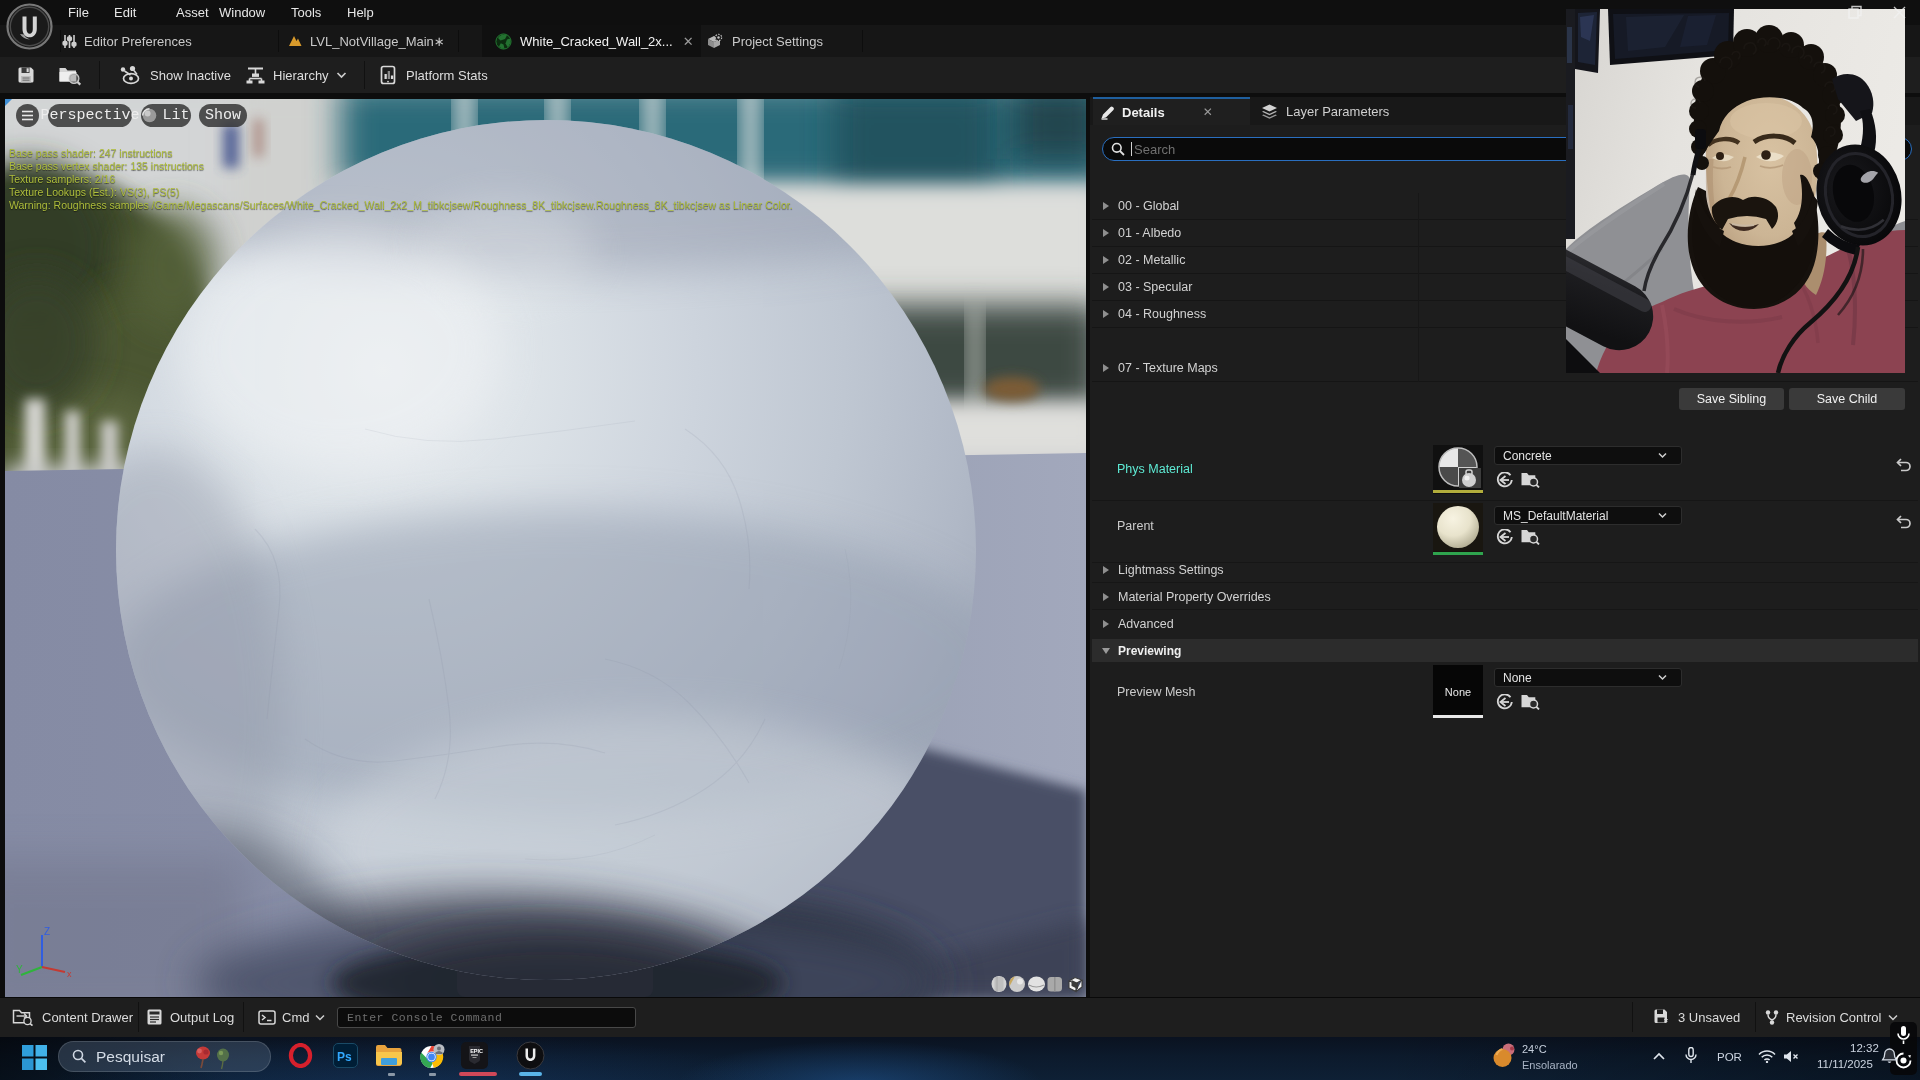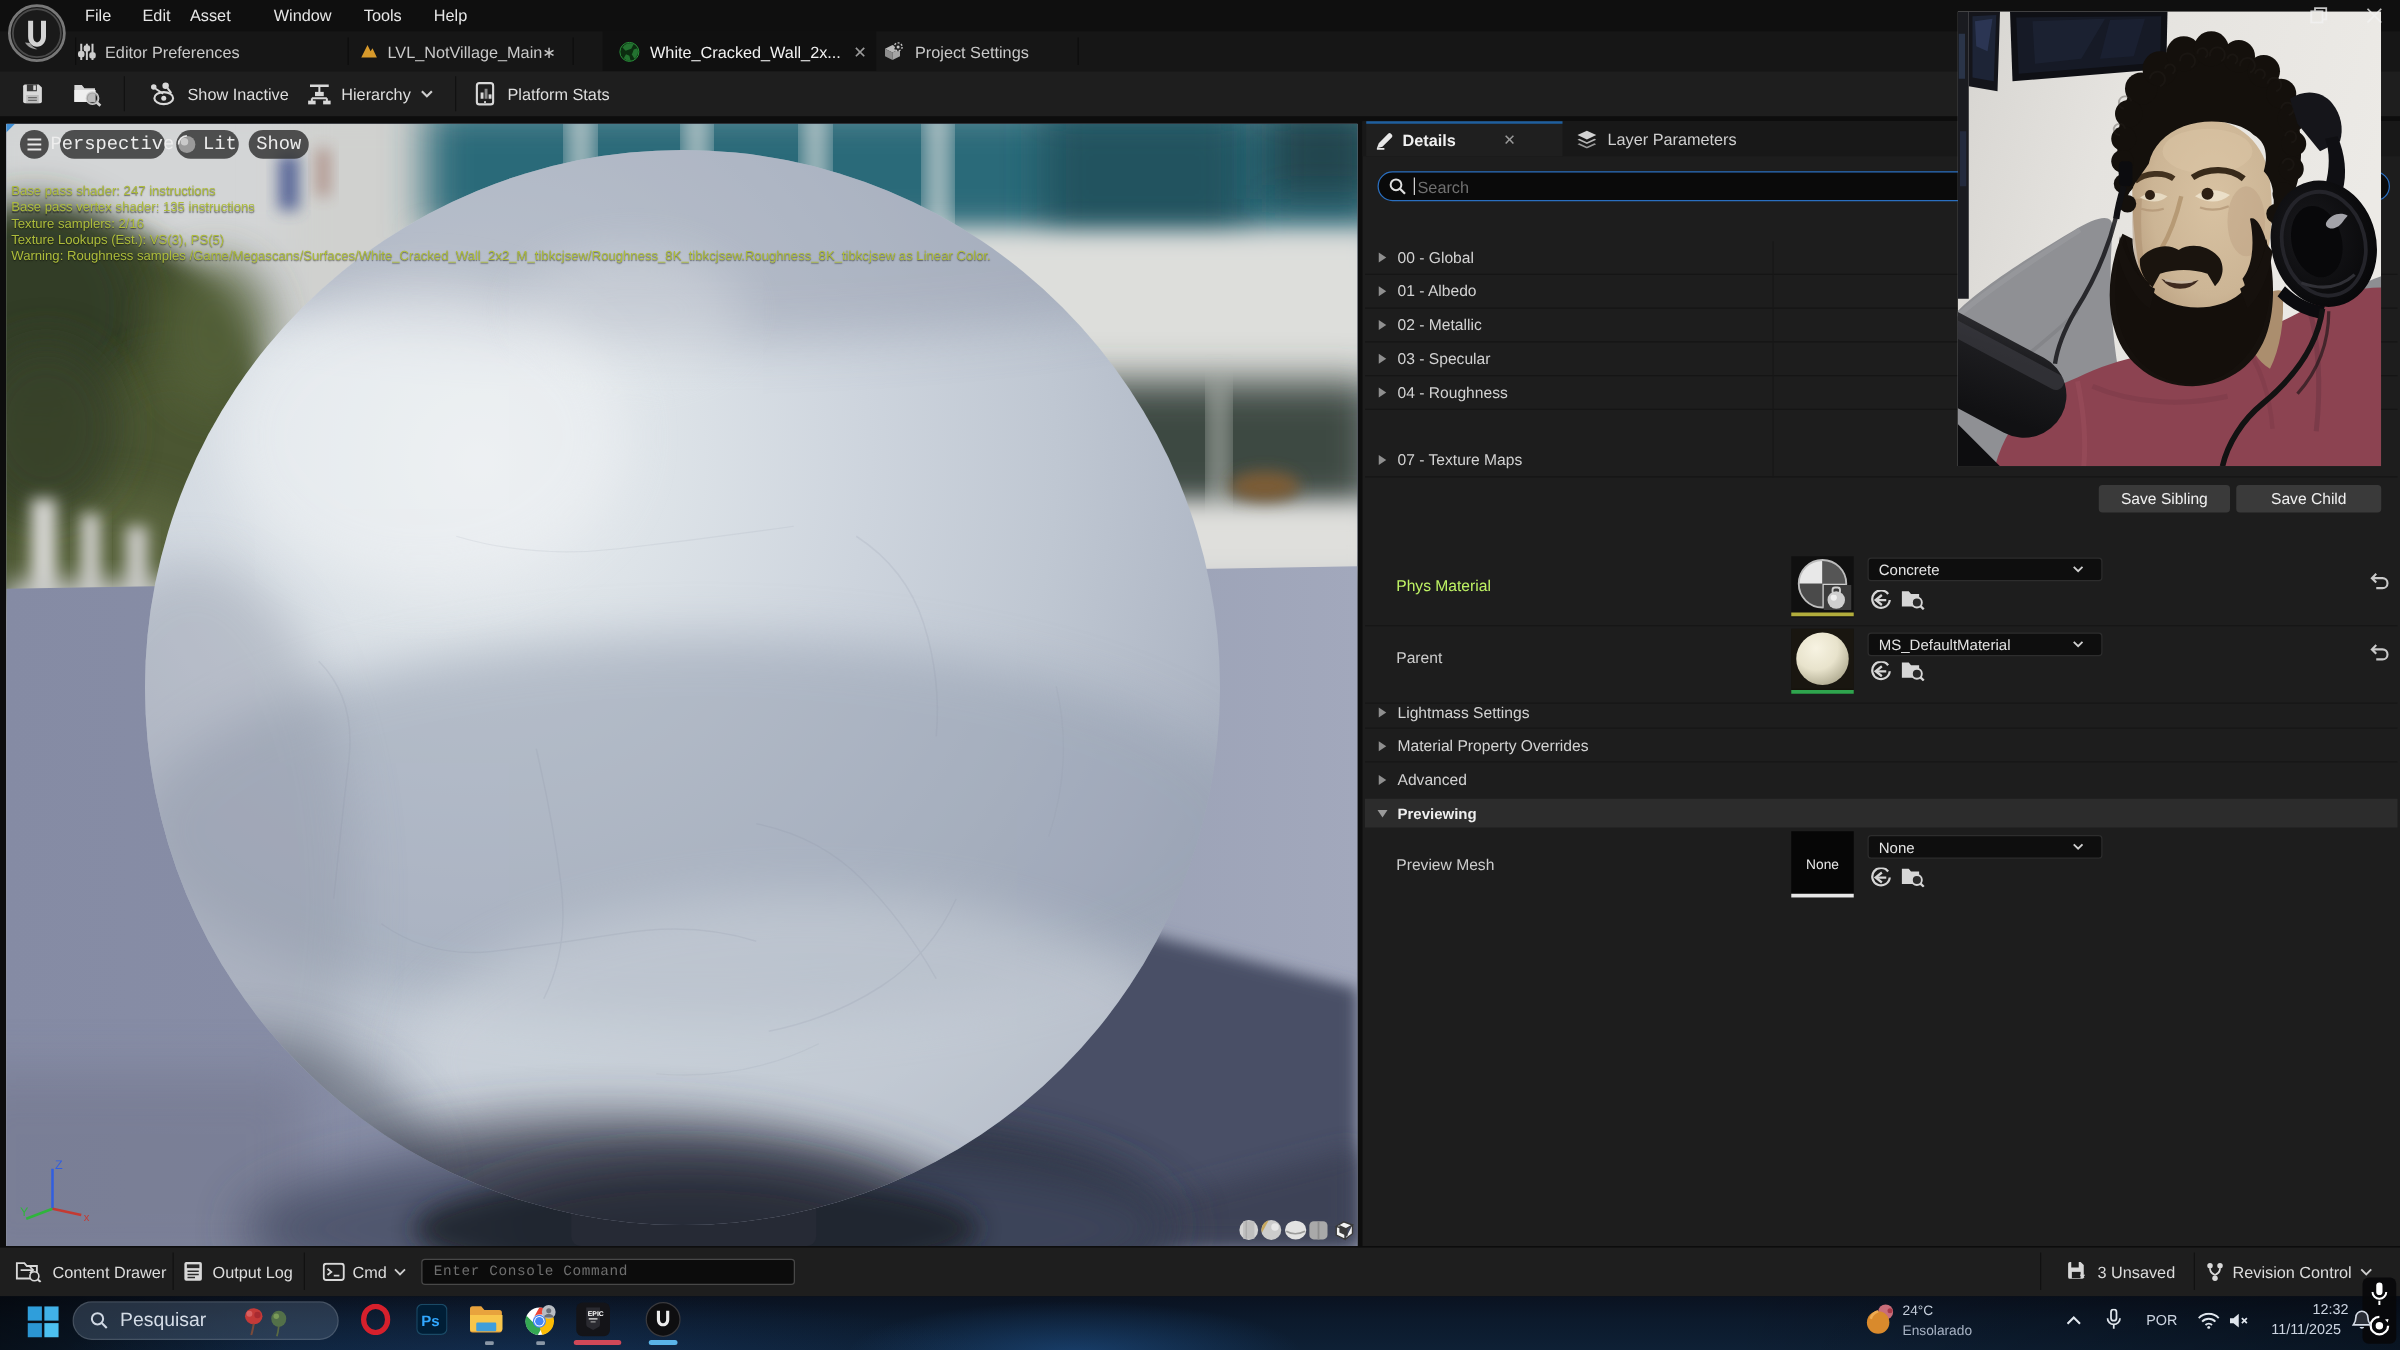--- a/index.html
+++ b/index.html
@@ -48,21 +48,21 @@
 
 #webcam { position:absolute; left:1566px; top:9px; width:339px; height:364px; overflow:hidden; }
 </style>
 </head>
 <body>
 <div id="stage">
 
 <div id="menubar"></div>
 <div class="menu" style="left:68px;">File</div>
 <div class="menu" style="left:114px;">Edit</div>
-<div class="menu" style="left:152px;">Asset</div>
+<div class="menu" style="left:176px;">Asset</div>
 <div class="menu" style="left:219px;">Window</div>
 <div class="menu" style="left:291px;">Tools</div>
 <div class="menu" style="left:347px;">Help</div>
 
 <div id="tabrow"></div>
 <div class="abs" style="left:60px;top:30px;width:1px;height:22px;background:#0d0d0d;"></div>
 <div class="abs" style="left:278px;top:30px;width:1px;height:22px;background:#0d0d0d;"></div>
 <div class="abs" style="left:458px;top:30px;width:1px;height:22px;background:#0d0d0d;"></div>
 <div class="abs" style="left:862px;top:30px;width:1px;height:22px;background:#0d0d0d;"></div>
 <div class="ttab" style="left:62px; width:160px;">
@@ -385,21 +385,21 @@
  <div class="prow" style="top:177px;height:27px;border-bottom:1px solid #151515;"><span class="tri-r" style="margin-left:11px;"></span>03 - Specular</div>
  <div class="prow" style="top:204px;height:27px;border-bottom:1px solid #151515;"><span class="tri-r" style="margin-left:11px;"></span>04 - Roughness</div>
  <div class="prow" style="top:258px;height:27px;border-bottom:1px solid #151515;"><span class="tri-r" style="margin-left:11px;"></span>07 - Texture Maps</div>
  <div class="abs" style="left:328px;top:96px;width:1px;height:189px;background:#171717;"></div>
 
  <div class="savebtn" style="left:589px;width:105px;">Save Sibling</div>
  <div class="savebtn" style="left:699px;width:116px;">Save Child</div>
 
  <div class="abs" style="left:2px;top:341px;width:826px;height:63px;border-bottom:1px solid #161616;"></div>
  <div class="prow" style="top:357px;height:30px;">
-        <span style="margin-left:25px;color:#bef264;">Phys Material</span>
+        <span style="margin-left:25px;color:#5eead4;">Phys Material</span>
       </div>
  <div class="abs" style="left:343px;top:348px;width:50px;height:49px;background:#101010;">
    <svg width="50" height="45" viewBox="0 0 50 45">
           <circle cx="25" cy="22" r="19" fill="#2e2e2e"></circle>
           <clipPath id="ck">
             <circle cx="25" cy="22" r="19"></circle>
           </clipPath>
           <g clip-path="url(#ck)">
             <rect x="6" y="3" width="19" height="19" fill="#e8e8e8"></rect>
             <rect x="25" y="3" width="19" height="19" fill="#555"></rect>

